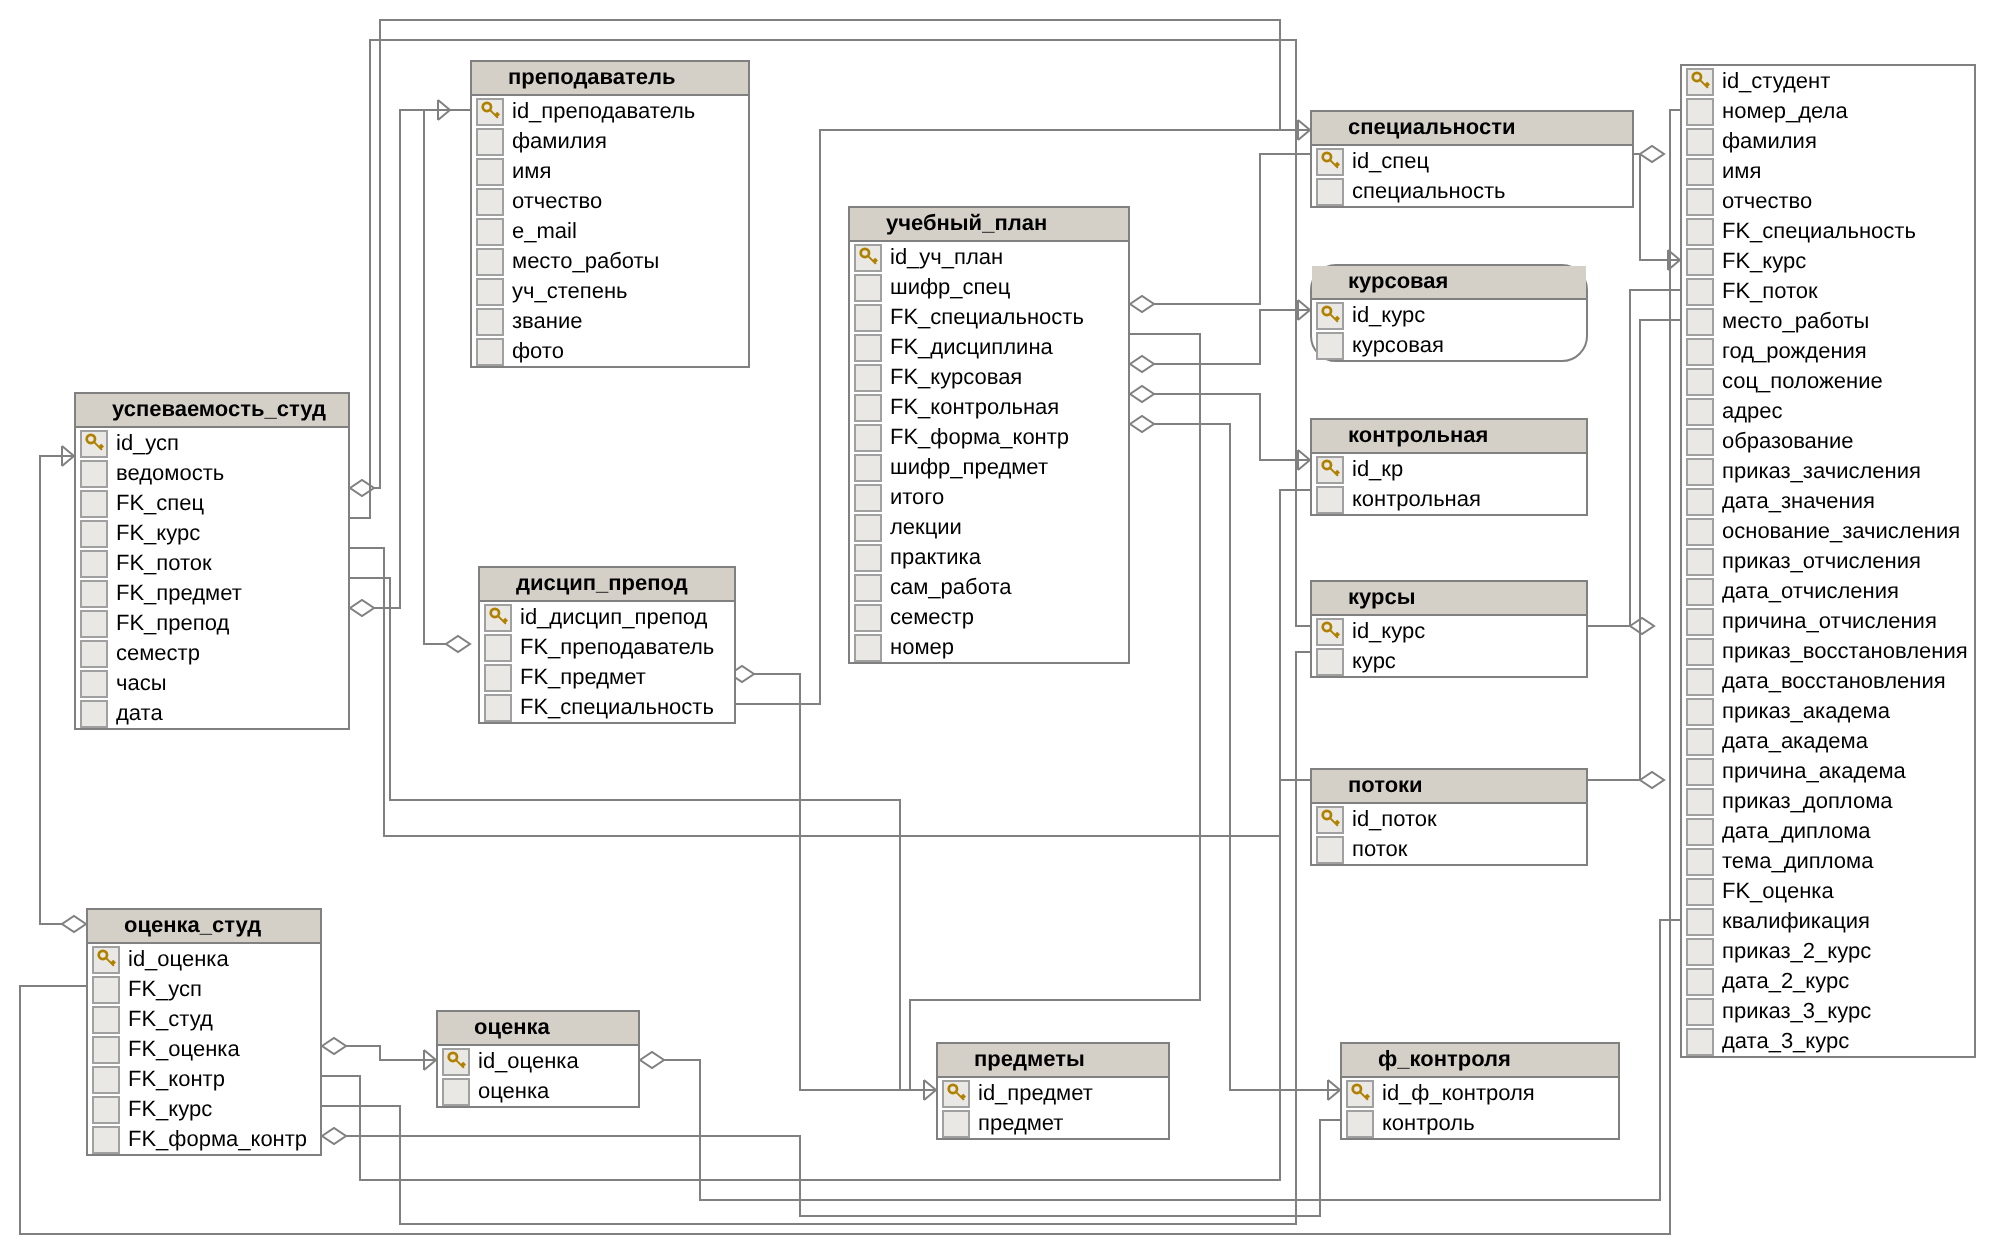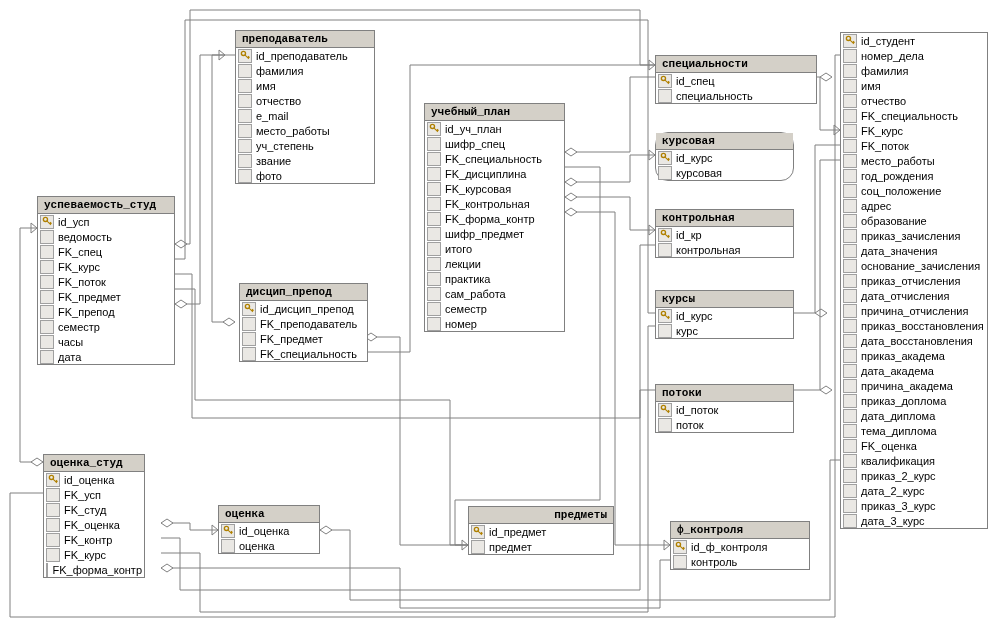--- a/index.html
+++ b/index.html
@@ -15,24 +15,23 @@
   }
   .table {
     position: absolute;
     background: #fff;
     border: 1px solid #808080;
     box-sizing: border-box;
   }
   .table-header {
     background: #d4d0c8;
     font-weight: bold;
-    padding: 2px 6px;
+    padding: 2px 18px;
     border-bottom: 1px solid #808080;
     font-size: 11px;
-    font-family: Liberation Mono, monospace;
   }
   .row {
     display: flex;
     align-items: center;
     height: 15px;
     padding: 0 2px;
   }
   .icon-cell {
     width: 14px;
     height: 14px;
@@ -258,21 +257,21 @@
       </div>
       <div class="row">
         <div class="icon-cell"></div>
         <span class="field-label">FK_предмет</span>
       </div>
       <div class="row">
         <div class="icon-cell"></div>
         <span class="field-label">FK_специальность</span>
       </div>
     </div>
-    <div class="table" style="left: 43px; top: 454px; width: 102px;">
+    <div class="table" style="left: 43px; top: 454px; width: 118px;">
       <div class="table-header">оценка_студ</div>
       <div class="row">
         <div class="icon-cell">
           <svg width="11" height="11" viewBox="0 0 16 16">
             <circle cx="5" cy="5" r="3" fill="none" stroke="#b08000" stroke-width="2"></circle>
             <path d="M7 7 L13 13 M11 11 L13 9 M12 12 L14 10" stroke="#b08000" stroke-width="1.5" fill="none"></path>
           </svg>
         </div>
         <span class="field-label">id_оценка</span>
       </div>
@@ -454,21 +453,21 @@
             <path d="M7 7 L13 13 M11 11 L13 9 M12 12 L14 10" stroke="#b08000" stroke-width="1.5" fill="none"></path>
           </svg>
         </div>
         <span class="field-label">id_поток</span>
       </div>
       <div class="row">
         <div class="icon-cell"></div>
         <span class="field-label">поток</span>
       </div>
     </div>
-    <div class="table" style="left: 468px; top: 506px; width: 146px; text-align: right;">
+    <div class="table" style="left: 468px; top: 521px; width: 117px;">
       <div class="table-header">предметы</div>
       <div class="row">
         <div class="icon-cell">
           <svg width="11" height="11" viewBox="0 0 16 16">
             <circle cx="5" cy="5" r="3" fill="none" stroke="#b08000" stroke-width="2"></circle>
             <path d="M7 7 L13 13 M11 11 L13 9 M12 12 L14 10" stroke="#b08000" stroke-width="1.5" fill="none"></path>
           </svg>
         </div>
         <span class="field-label">id_предмет</span>
       </div>

